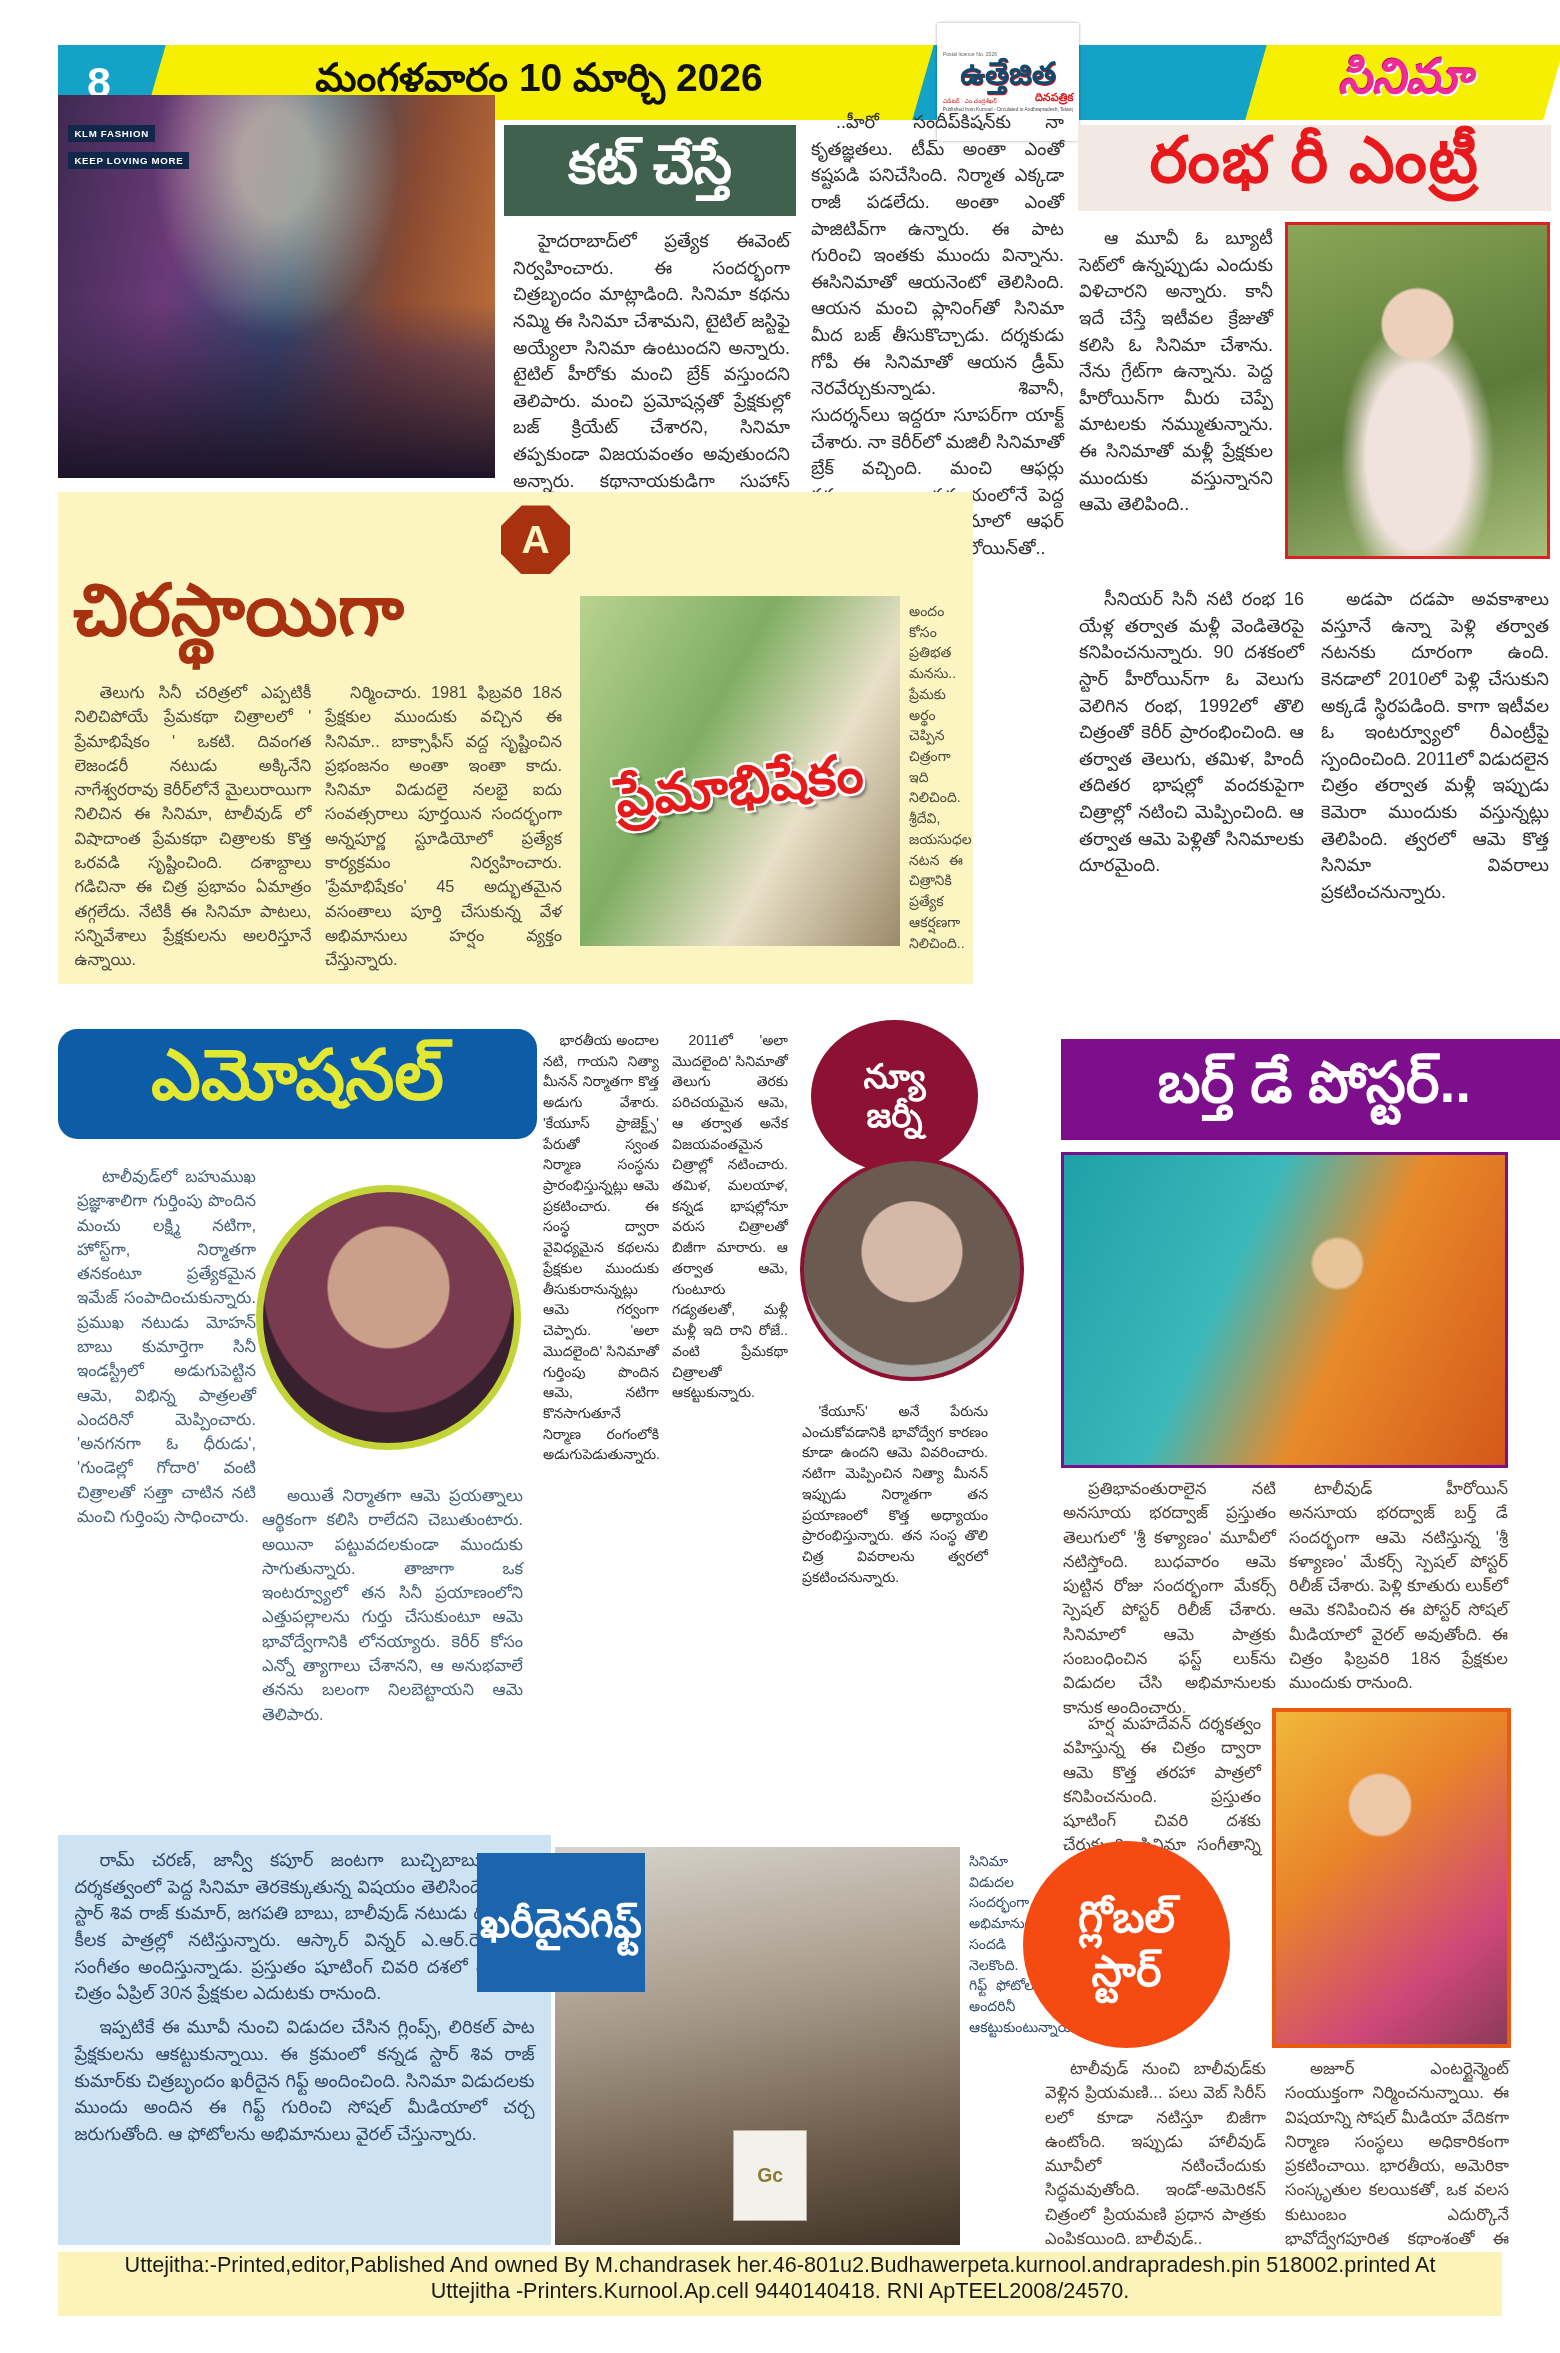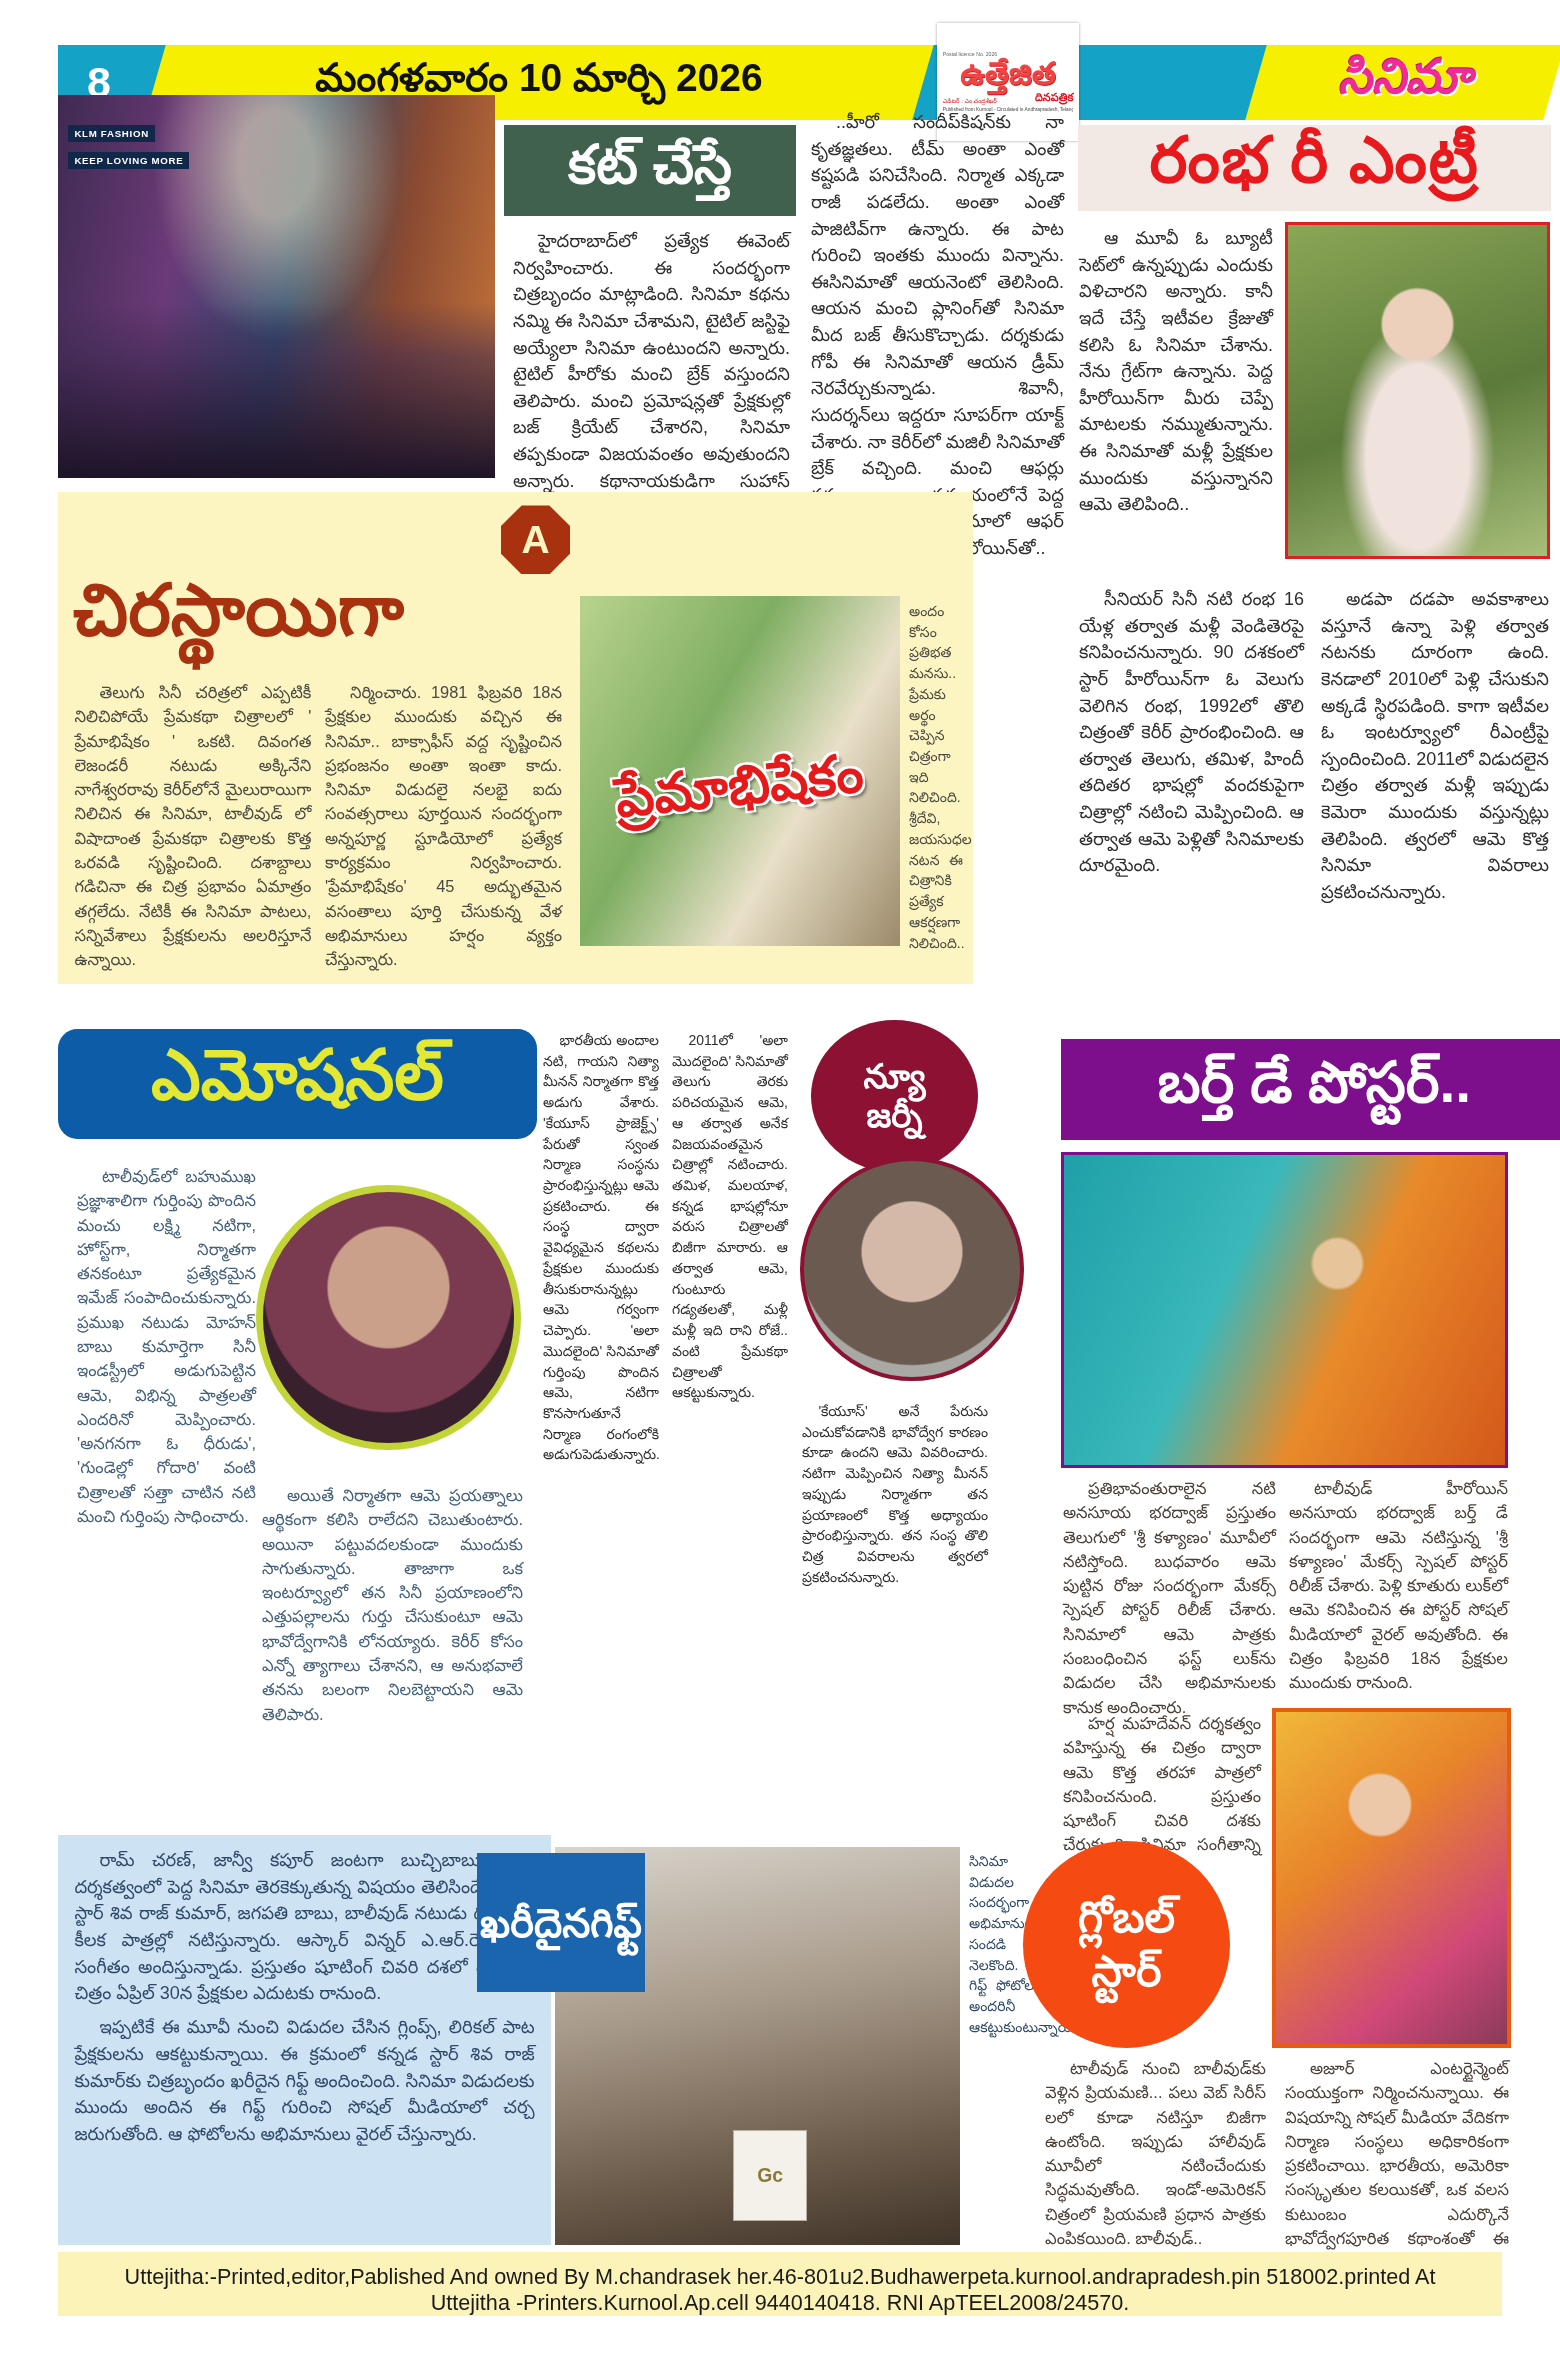--- a/index.html
+++ b/index.html
@@ -13,21 +13,21 @@
   .band{position:absolute;top:0;height:75px;transform:skewX(-16deg);background:#f7ef00;}
   .band-inner{transform:skewX(16deg);width:100%;height:100%;display:flex;align-items:center;justify-content:center;}
   .date-band{left:97px;width:768px;}
   .date-band .band-inner{color:#111;font-size:39px;font-weight:bold;}
   .cinema-band{left:1198px;width:298px;}
   .cinema-band .band-inner{color:#ef2b96;font-size:48px;font-weight:bold;
     text-shadow:1.5px 1.5px 0 #ffffff, -0.7px -0.7px 0 #b80e6e;font-style:italic;}
   .masthead{position:absolute;left:879px;top:-22.4px;width:142px;height:118px;background:#ffffff;
     box-shadow:0 0 3px rgba(0,0,0,.35);display:flex;flex-direction:column;align-items:center;justify-content:center;gap:1.5px;padding:3px;box-sizing:border-box;}
   .masthead .m-top{font-size:5.2px;color:#666;white-space:nowrap;overflow:hidden;width:96%;}
-  .masthead .m-title{font-size:31px;font-weight:bold;color:#ef4444;text-shadow:0.7px 0.7px 0 #d01a1a;line-height:1;}
+  .masthead .m-title{font-size:31px;font-weight:bold;color:#0c4a6e;text-shadow:0.7px 0.7px 0 #d01a1a;line-height:1;}
   .masthead .m-row{width:96%;display:flex;justify-content:space-between;align-items:flex-end;}
   .masthead .m-ed{font-size:6px;color:#d01a1a;}
   .masthead .m-sub{font-size:11.2px;font-weight:bold;color:#e0131a;}
   .masthead .m-bot{font-size:4.8px;color:#444;white-space:nowrap;overflow:hidden;width:96%;}
 
   
   .col{position:absolute;text-align:justify;color:#2e2e2e;}
   .col p{margin:0 0 7.5px 0;text-indent:25px;line-height:1.48;}
   .t24{font-size:18px;}
   .t22{font-size:16.4px;}
@@ -94,21 +94,21 @@
     color:#8a7a3a;font-size:19.4px;font-weight:bold;}
   .ph-priya{left:1272px;top:1708px;width:239px;height:340px;border:4.5px solid #e85b10;box-sizing:border-box;
     background:
       radial-gradient(circle at 45% 28%, #ecc8a8 0 11%, transparent 12%),
       linear-gradient(140deg,#f0b83a,#e8842a 38%,#d04878 74%,#8a3a5a);}
 
   
   .bluebox{position:absolute;left:58px;top:1835px;width:493px;height:410px;background:#cde2f2;
     box-sizing:border-box;padding:12px 16.4px;}
   .footer{position:absolute;left:58px;top:2252px;width:1444px;height:64px;background:#fbf3b8;
-    display:flex;flex-direction:column;align-items:center;justify-content:flex-end;color:#1a1a1a;}
+    display:flex;flex-direction:column;align-items:center;justify-content:flex-start;color:#1a1a1a;}
   .footer .f1{font-size:21.6px;}
   .footer .f2{font-size:21.6px;}
 </style>
 </head>
 <body>
 
 <div class="page">
 
   <div class="hdr">
     <div class="pageno">8</div>

